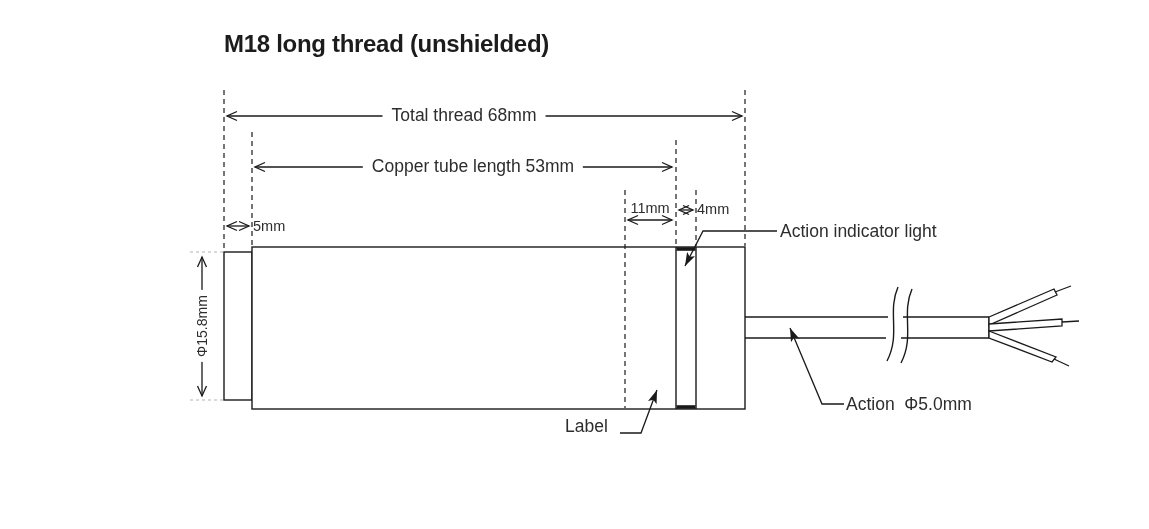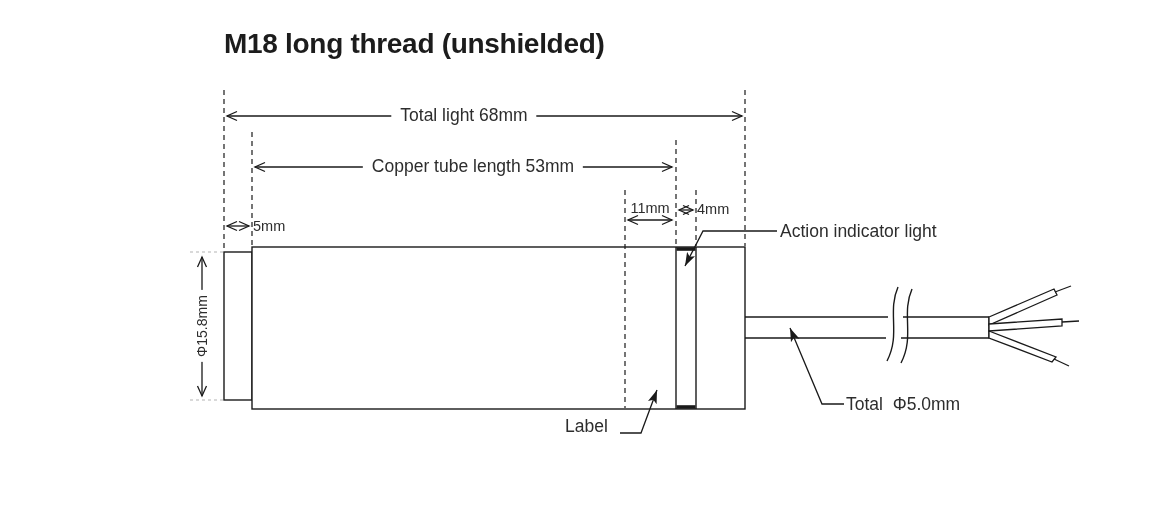--- a/index.html
+++ b/index.html
@@ -11,21 +11,21 @@
     overflow:hidden;
   }
   #drawing{position:absolute;left:0;top:0;}
   .txt{
     position:absolute;
     color:#2d2d2d;
     white-space:pre;
     line-height:1;
   }
   .title{
-    font-size:28px;
+    font-size:24px;
     font-weight:600;
     color:#1c1c1c;
     letter-spacing:-0.3px;
     transform:translateY(-50%);
   }
   .dim-big{
     font-size:17.5px;
     background:#ffffff;
     padding:2px 9px;
     transform:translate(-50%,-50%);
@@ -119,32 +119,32 @@
 
     <g fill="none" stroke-width="1.3" stroke="#1a1a1a">
       <path d="M777,231 L703,231 L685,266" marker-end="url(#fArrow)"></path>
       <path d="M620,433 L641,433 L657,390" marker-end="url(#fArrow)"></path>
       <path d="M844,404 L822,404 L790,328" marker-end="url(#fArrow)"></path>
     </g>
   </svg>
 
   <span class="txt title" style="left:224px;top:44px;">M18 long thread (unshielded)</span>
 
-  <span class="txt dim-big" style="left:464px;top:116px;">Total light 68mm</span>
+  <span class="txt dim-big" style="left:464px;top:116px;">Total thread 68mm</span>
 
   <span class="txt dim-big" style="left:473px;top:167px;">Copper tube length 53mm</span>
 
   <span class="txt dim-small" style="left:253px;top:226px;text-align:center;">5mm</span>
 
   <span class="txt dim-small-center" style="left:650px;top:208px;">11mm</span>
 
   <span class="txt dim-small" style="left:697px;top:209px;">4mm</span>
 
   <span class="txt dim-vert" style="left:202px;top:326px;">Φ15.8mm</span>
 
   <span class="txt callout" style="left:780px;top:232px;">Action indicator light</span>
 
   <span class="txt callout" style="left:565px;top:427px;">Label</span>
 
-  <span class="txt callout" style="left:846px;top:405px;">Total  Φ5.0mm</span>
+  <span class="txt callout" style="left:846px;top:405px;">Action  Φ5.0mm</span>
 
 
 </div>
 
 </body></html>

